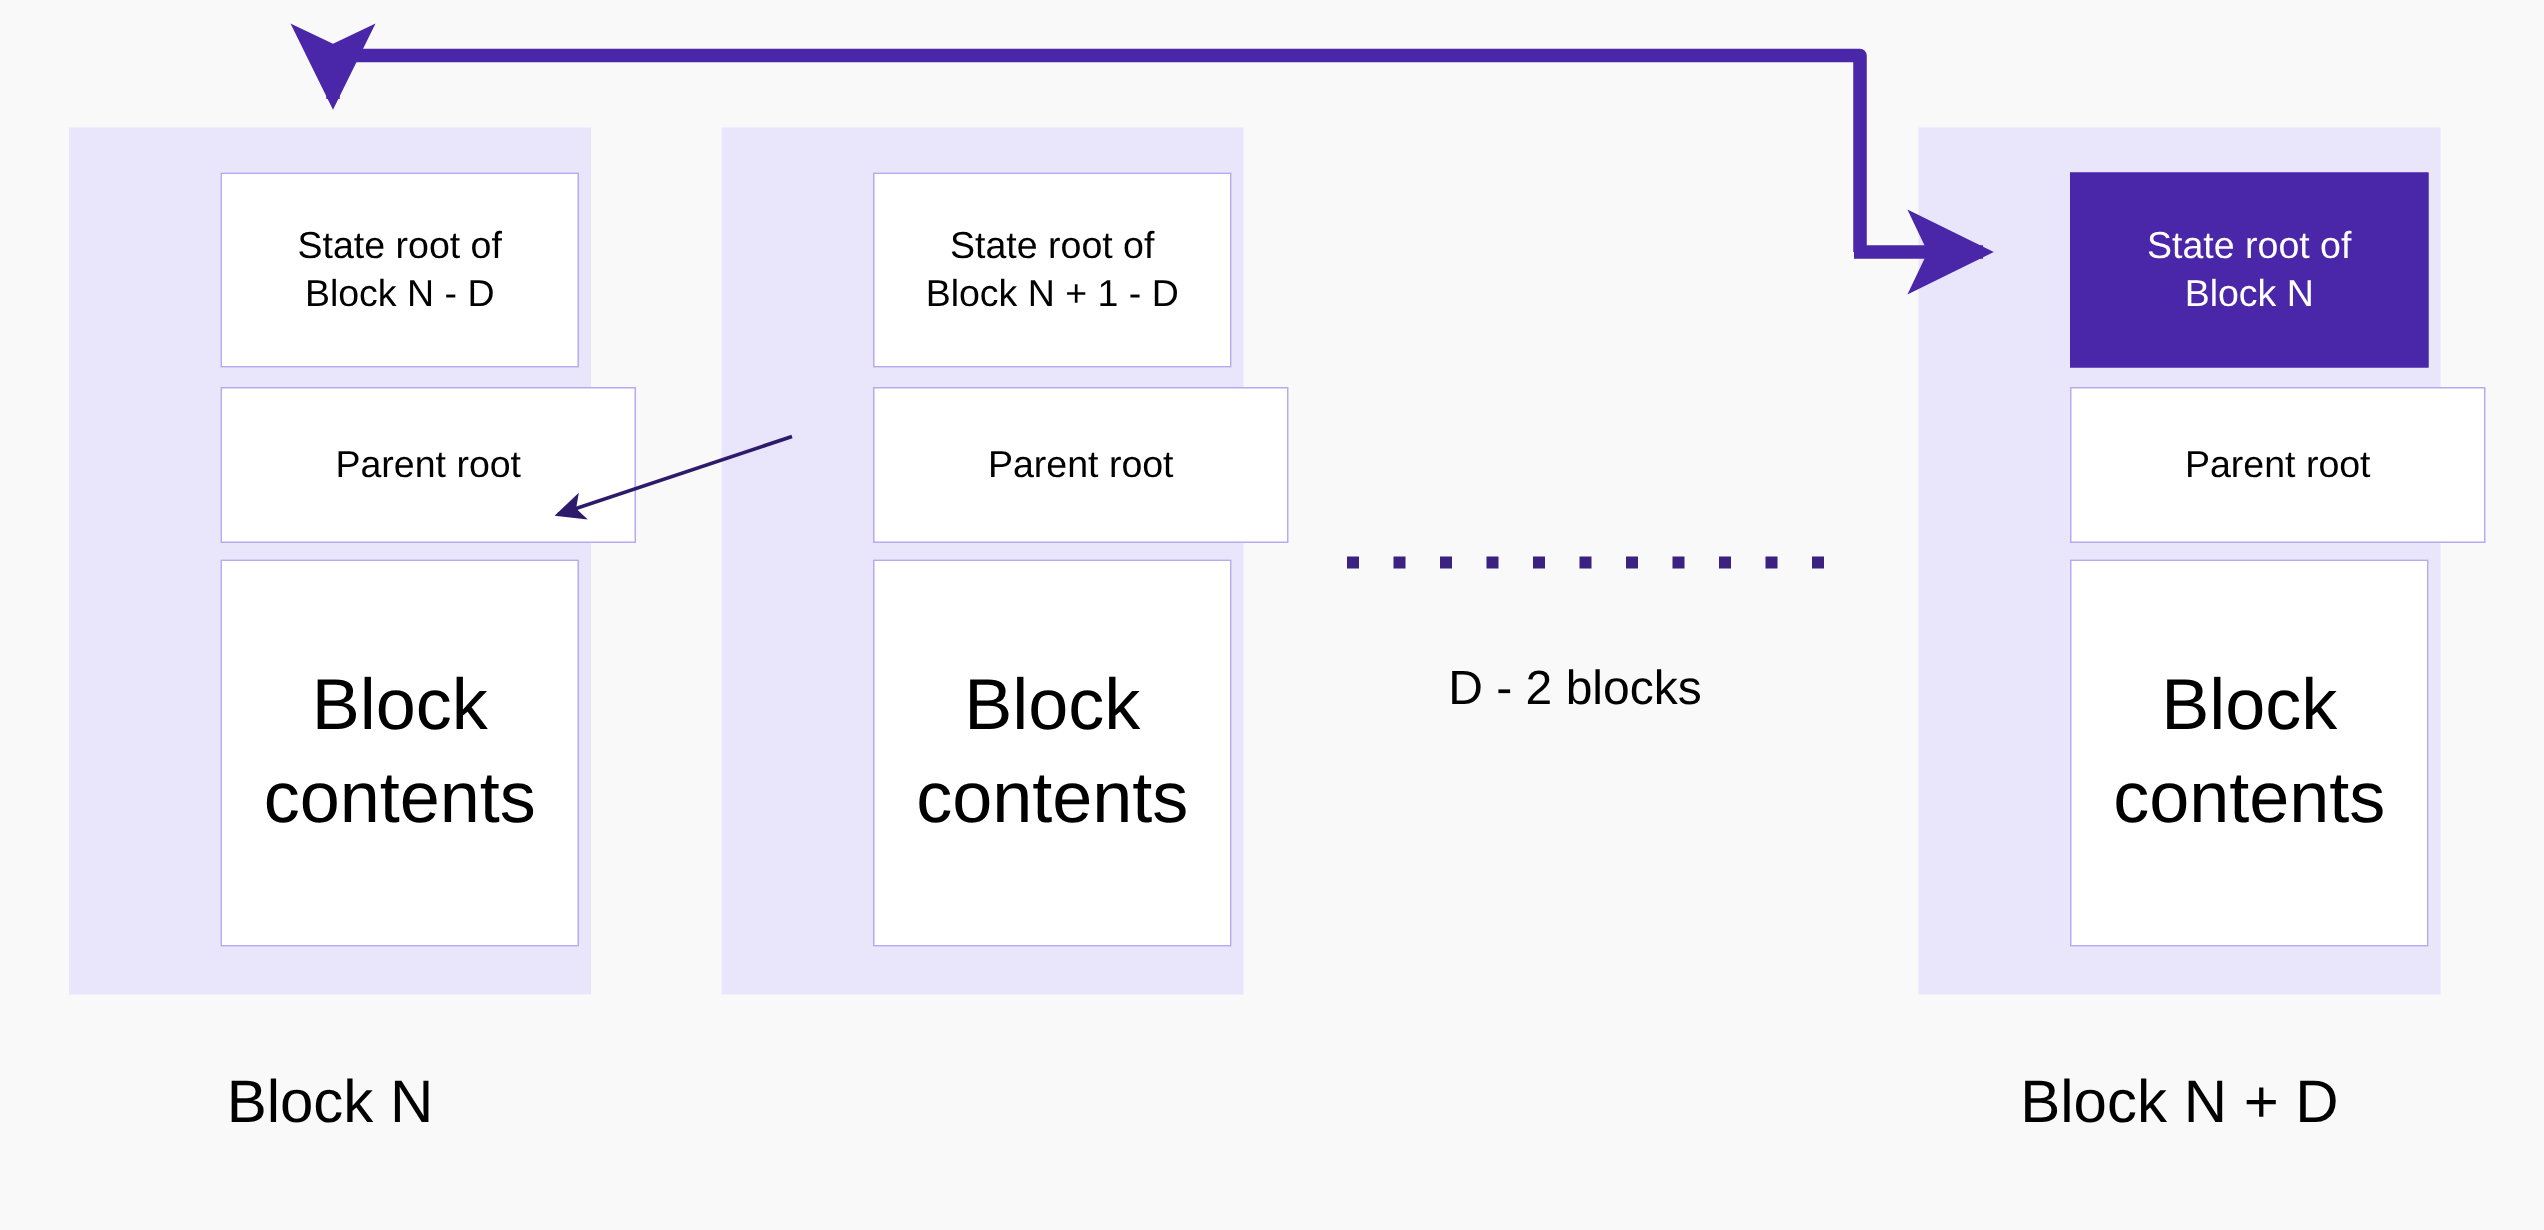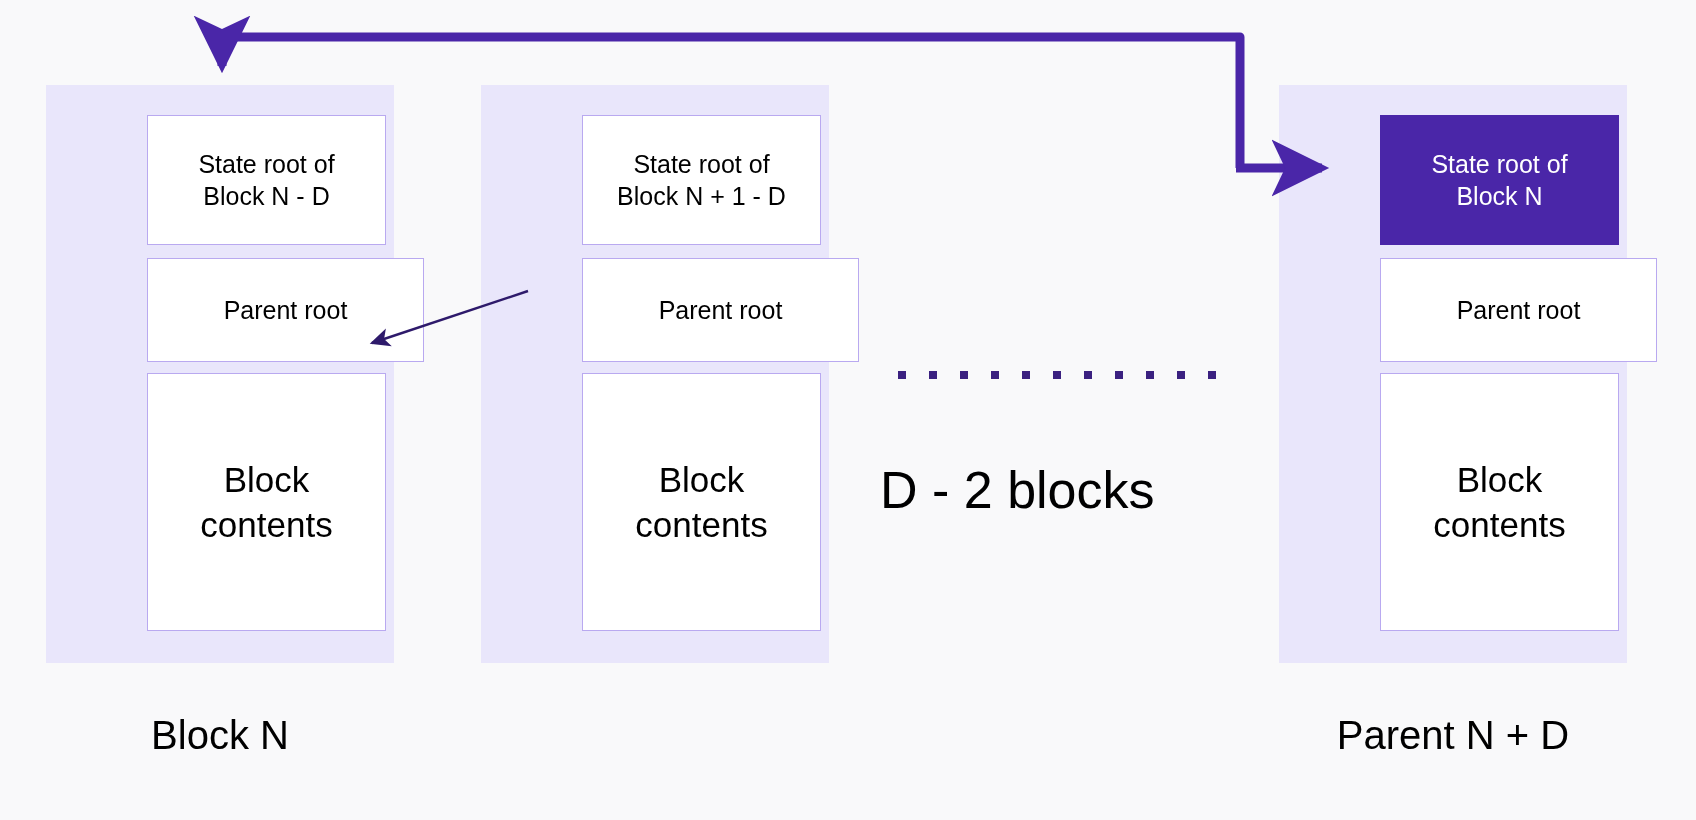--- a/index.html
+++ b/index.html
@@ -25,21 +25,21 @@
     border:1.5px solid #b9a9f0;
     box-sizing:border-box;
     display:flex;align-items:center;justify-content:center;
     text-align:center;
     color:#000000;
     line-height:1.30;
     white-space:pre-line;
   }
   .cell.state{ font-size:25px; }
   .cell.parent{ font-size:25px; }
-  .cell.contents{ font-size:35px; }
+  .cell.contents{ font-size:48px; }
 
   .cell.highlight{
     background:#4a26a8;
     border-color:#4a26a8;
     color:#ffffff;
   }
 
   
   .state   { left:101px; top:30px;  width:239px; height:130px; }
   .parent  { left:101px; top:173px; width:277px; height:104px; }
@@ -52,21 +52,21 @@
     text-align:center;
     white-space:nowrap;
   }
   #label-0{left:46px;top:713px;width:348px;}
   #label-1{left:481px;top:713px;width:348px;}
   #label-2{left:1279px;top:713px;width:348px;}
 
   #gap-label{
     position:absolute;
     left:880px;top:440px;width:340px;
-    font-size:52px;color:#000000;white-space:nowrap;margin-top:20px;
+    font-size:32px;color:#000000;text-align:center;white-space:nowrap;
   }
 
   svg.overlay{
     position:absolute;left:0;top:0;width:1696px;height:820px;
     pointer-events:none;overflow:visible;
   }
 </style>
 </head>
 <body>
 
@@ -90,21 +90,21 @@
 
   <div class="col-panel" id="panel-2">
     <div class="cell state highlight">State root of
 Block N</div>
     <div class="cell parent">Parent root</div>
     <div class="cell contents">Block
 contents</div>
   </div>
 
   <div class="col-label" id="label-0">Block N</div>
-  <div class="col-label" id="label-2">Parent N + D</div>
+  <div class="col-label" id="label-2">Block N + D</div>
 
   <div id="gap-label">D - 2 blocks</div>
 
   <svg class="overlay" viewBox="0 0 1696 820">
     <defs>
       <marker id="mk-thick" markerWidth="7" markerHeight="7" refX="5.6" refY="3.5" orient="auto" markerUnits="strokeWidth">
         <path d="M0,0.35 L6.4,3.5 L0,6.65 L1.5,3.5 Z" fill="#4a26a8"></path>
       </marker>
       <marker id="mk-thin" markerWidth="9" markerHeight="9" refX="7.4" refY="4.5" orient="auto" markerUnits="strokeWidth">
         <path d="M0,0.6 L8.4,4.5 L0,8.4 L2.1,4.5 Z" fill="#2e1a6b"></path>

